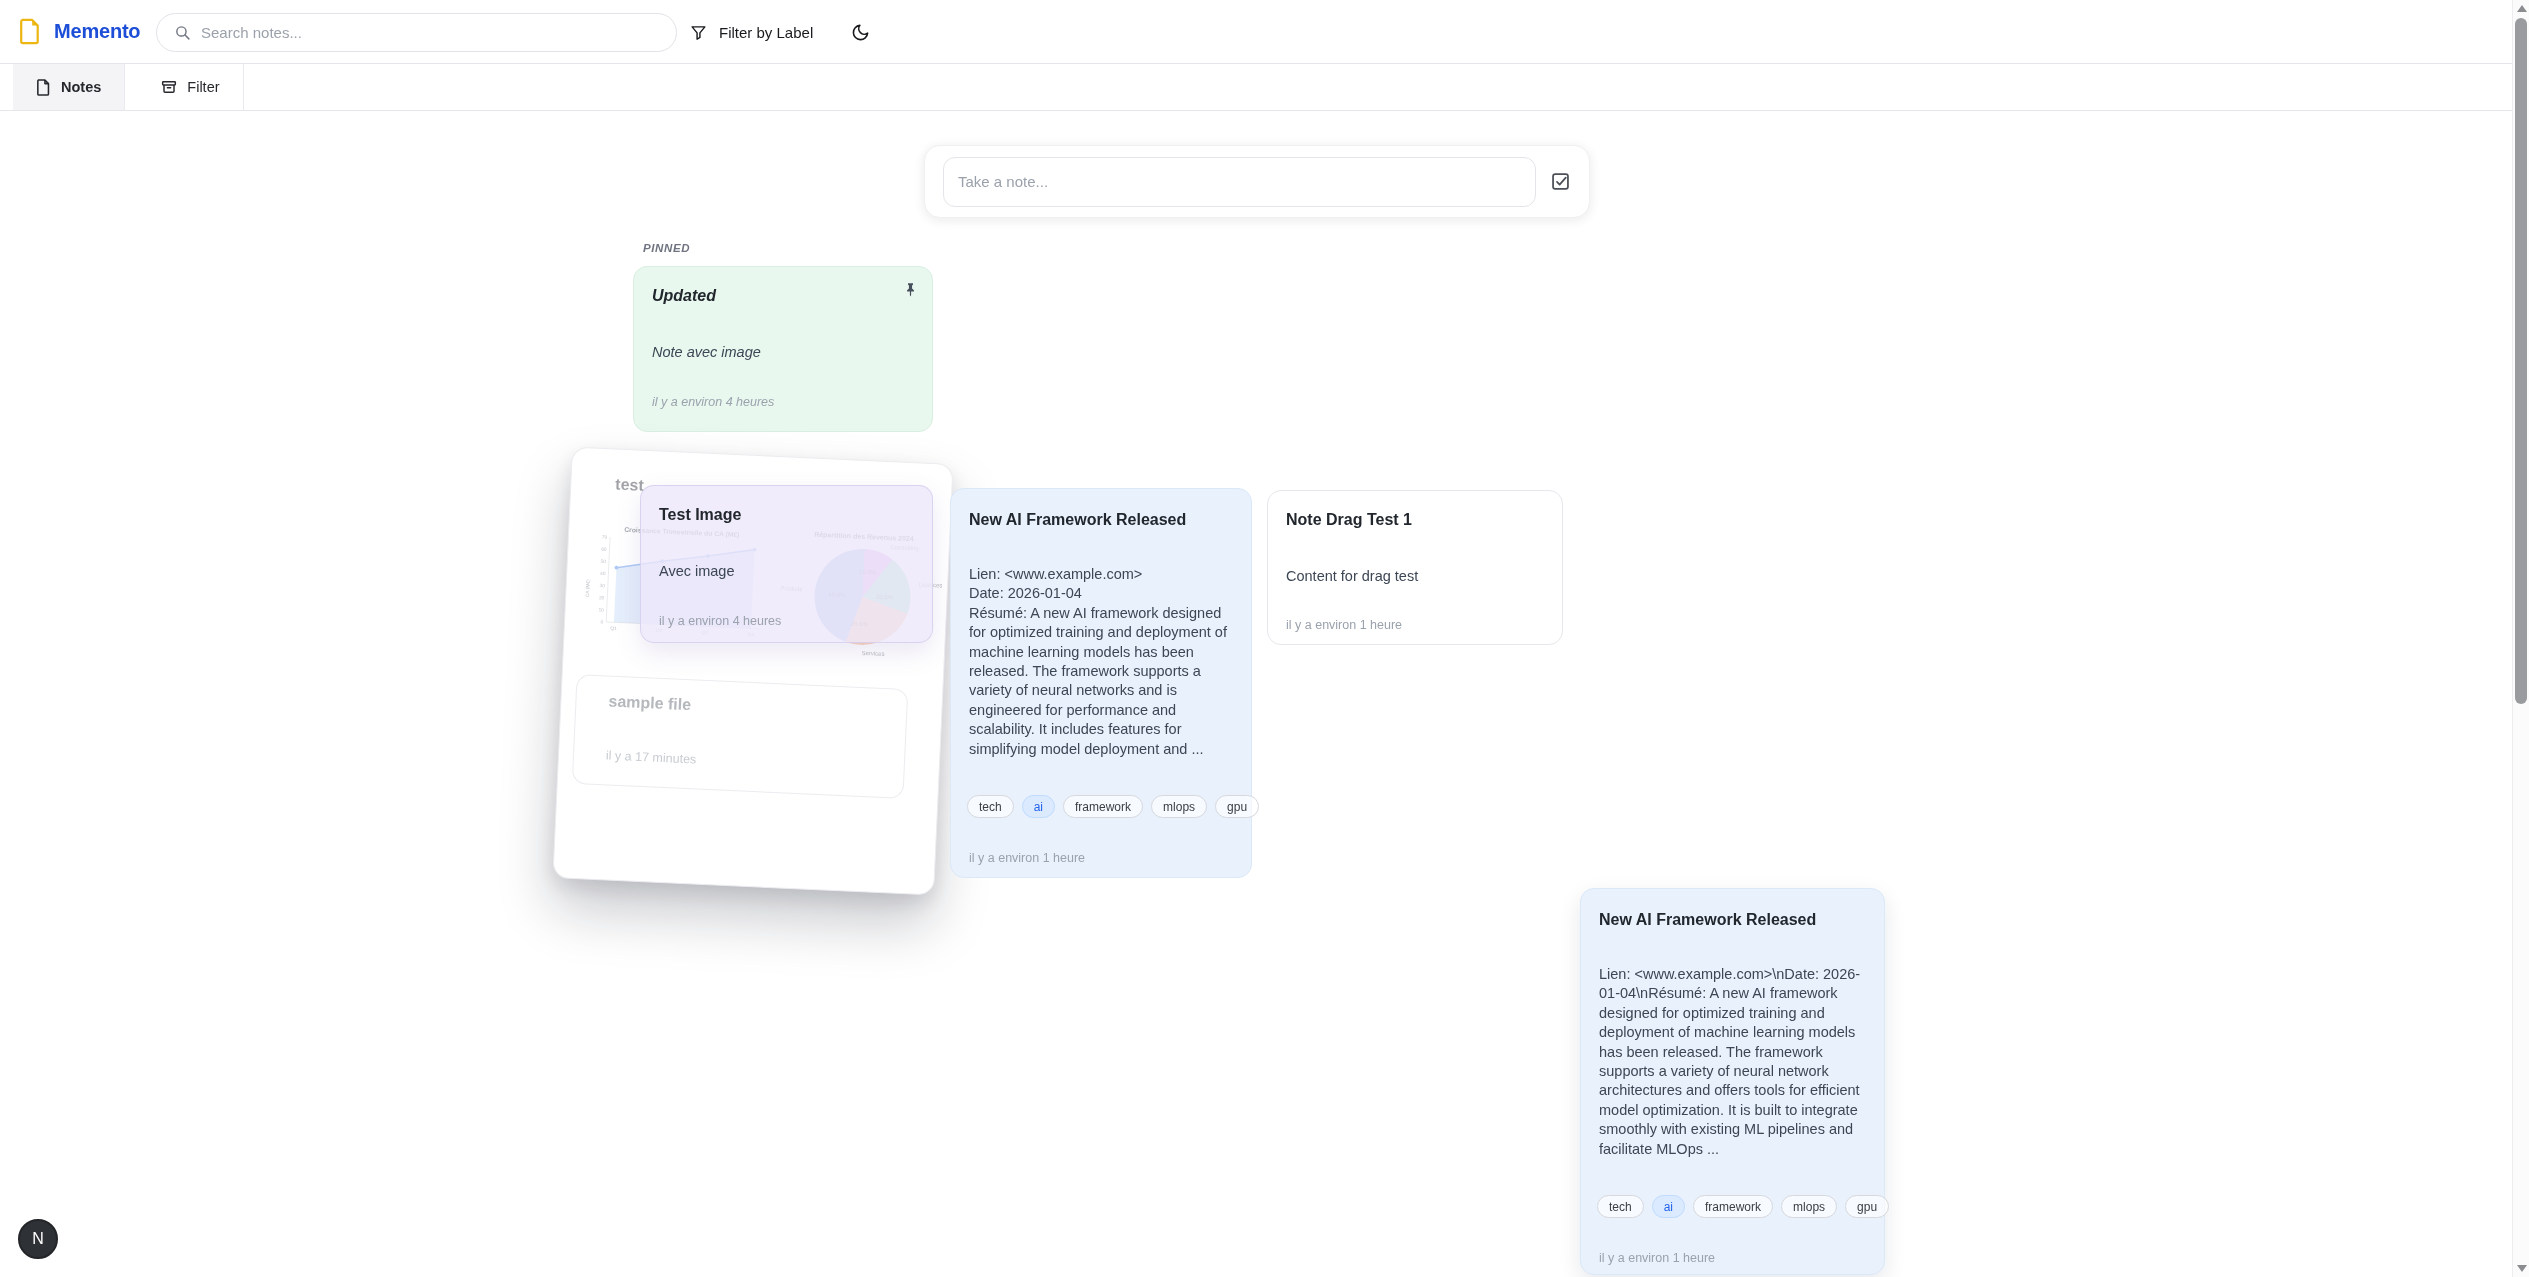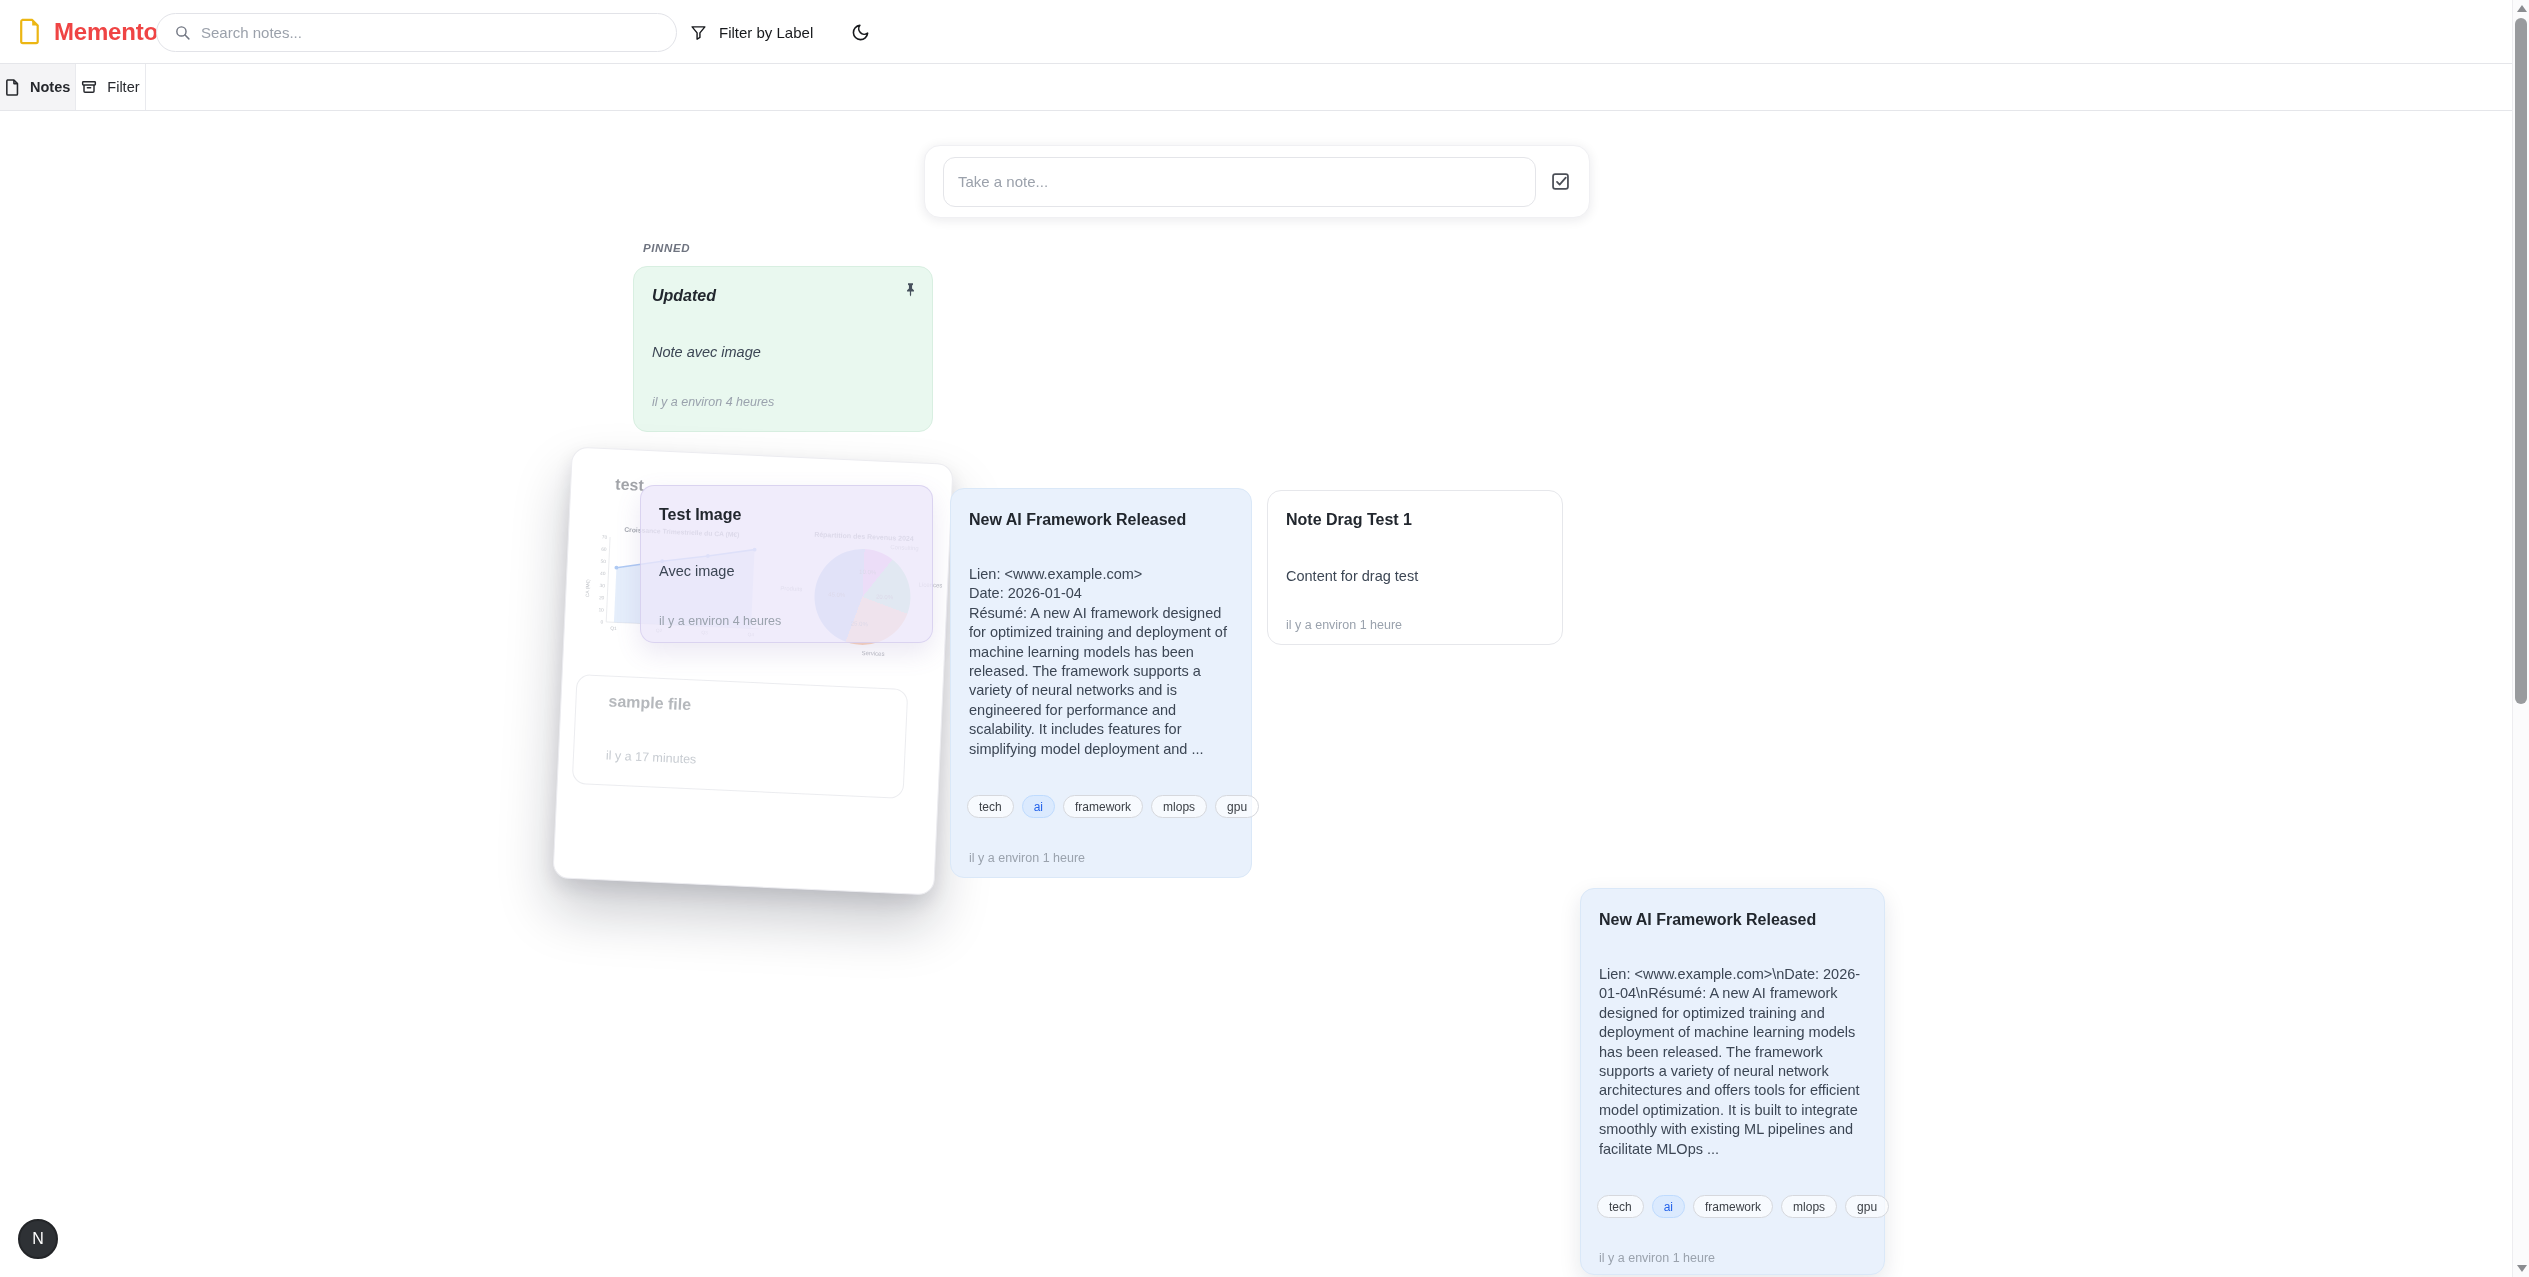--- a/index.html
+++ b/index.html
@@ -4,37 +4,37 @@
 <style>
   * { margin:0; padding:0; box-sizing:border-box; }
   html,body { width:2529px; height:1277px; overflow:hidden; background:#fff;
     font-family:"Liberation Sans","DejaVu Sans",sans-serif; color:#1e242c; }
   .app { position:relative; width:2529px; height:1277px; background:#fff; }
 
   
   .header { position:absolute; left:0; top:0; right:0; height:64px; background:#fff;
     border-bottom:1px solid #e5e6ea; display:flex; align-items:center; }
   .logo-wrap { display:flex; align-items:center; gap:13px; margin-left:19px; }
-  .app-title { font-size:24px; font-weight:700; letter-spacing:-.2px; color:#ef4444; }
+  .app-title { font-size:20px; font-weight:700; letter-spacing:-.2px; color:#1d4ed8; }
   .search-pill { position:absolute; left:156px; top:13px; width:521px; height:39px;
     border:1px solid #e2e3e8; border-radius:22px; background:#fff; display:flex; align-items:center; padding-left:17px; gap:10px; }
   .search-pill input { border:none; outline:none; flex:1; font-size:15px; color:#32353b;
     font-family:inherit; background:transparent; }
   .search-pill input::placeholder { color:#9ba1ab; }
   .ghost-btn { position:absolute; display:flex; align-items:center; gap:12px; height:38px;
     padding:0 10px; border-radius:9px; background:transparent; border:none; cursor:pointer;
     font-family:inherit; font-size:15px; font-weight:500; color:#17191c; }
   .filter-btn { left:680px; top:13px; }
   .theme-btn { left:840px; top:13px; width:40px; justify-content:center; }
 
   
   .tabbar { position:absolute; left:0; top:64px; right:0; height:47px; background:#fff;
     border-bottom:1px solid #e5e6ea; display:flex; }
-  .tab { display:flex; align-items:center; gap:10px; padding:0 5px; font-size:14.5px;
-    color:#26282d; border-right:1px solid #e9eaee; cursor:pointer; background:#fff; }
+  .tab { display:flex; align-items:center; gap:10px; padding:0 23px; font-size:14.5px;
+    color:#26282d; border-right:1px solid #e9eaee; cursor:pointer; background:#fff;margin-left:13px; }
   .tab.active { background:#f4f4f6; font-weight:600; }
 
   
   .composer { position:absolute; left:924px; top:145px; width:666px; height:73px; background:#fff;
     border:1px solid #f0f0f3; border-radius:16px; box-shadow:0 2px 12px rgba(20,24,40,.09);
     display:flex; align-items:center; padding:0 18px; gap:14px; }
   .composer-input { flex:1; height:50px; border:1px solid #e4e5e9; border-radius:12px;
     padding:0 14px; font-size:15px; font-family:inherit; color:#32353b; outline:none; }
   .composer-input::placeholder { color:#9ba1ab; }
   .icon-btn { background:none; border:none; cursor:pointer; display:flex; align-items:center; justify-content:center; }

